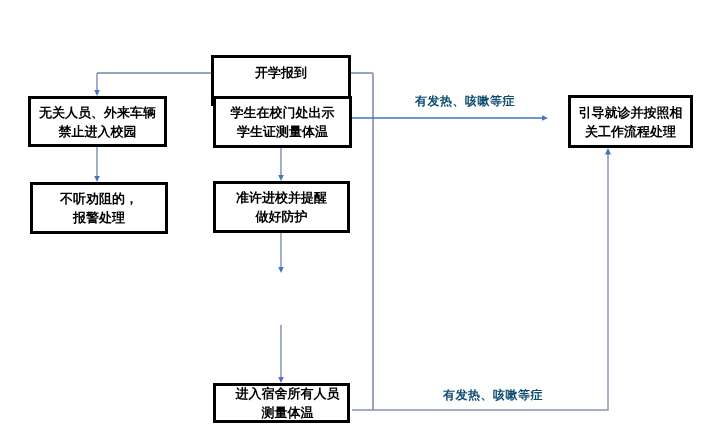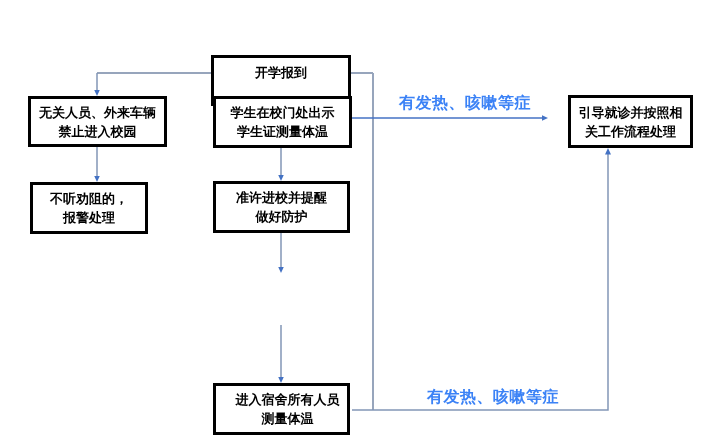--- a/index.html
+++ b/index.html
@@ -28,32 +28,32 @@
     font-weight:bold;
     color:#000000;
     white-space:pre-line;
   }
   .node.top-align{
     align-items:flex-start;
     padding-top:5px;
   }
   .n-start      {left:211px;top:12px; width:140px;height:51px;margin-top:43px;}
   .n-no-entry   {left:28px; top:96px; width:139px;height:51px;text-align:center;}
-  .n-police     {left:30px; top:182px;width:118px;height:52px;}
+  .n-police     {left:30px; top:182px;width:138px;height:52px;}
   .n-gate-check {left:213px;top:96px; width:139px;height:52px;}
   .n-allow      {left:213px;top:181px;width:137px;height:52px;text-align:center;}
   .n-dorm-entry {left:212px;top:273px;width:138px;height:52px;}
-  .n-dorm-check {left:213px;top:383px;width:137px;height:52px;padding-left:12px;}
+  .n-dorm-check {left:213px;top:383px;width:137px;height:40px;padding-left:12px;}
   .n-guide      {left:548px;top:95px; width:125px;height:53px;margin-left:20px;}
   .edge-label{
     position:absolute;
     transform:translateX(-50%);
-    font-size:16px;
+    font-size:12px;
     font-weight:bold;
-    color:#3b82f6;
+    color:#0c4a6e;
     white-space:nowrap;
     letter-spacing:0.5px;
   }
   .el-top   {left:465px;top:93px;}
   .el-bottom{left:493px;top:387px;}
 </style>
 </head>
 <body>
 
 <div id="stage">

